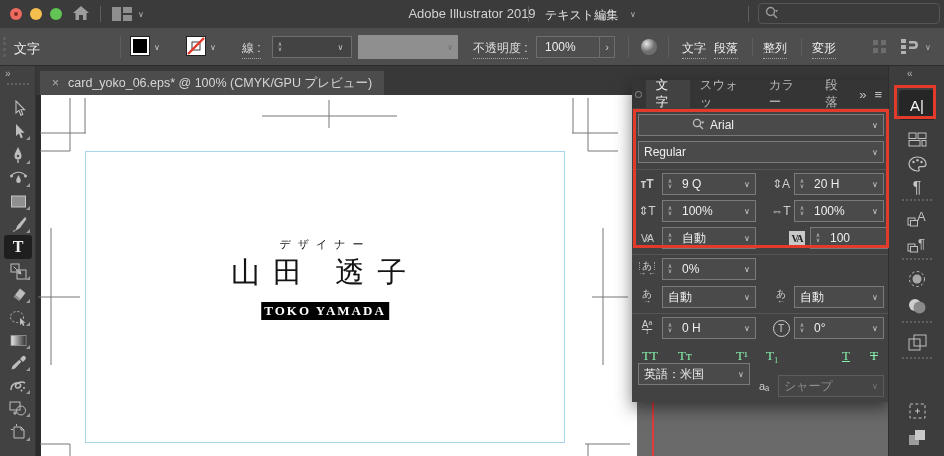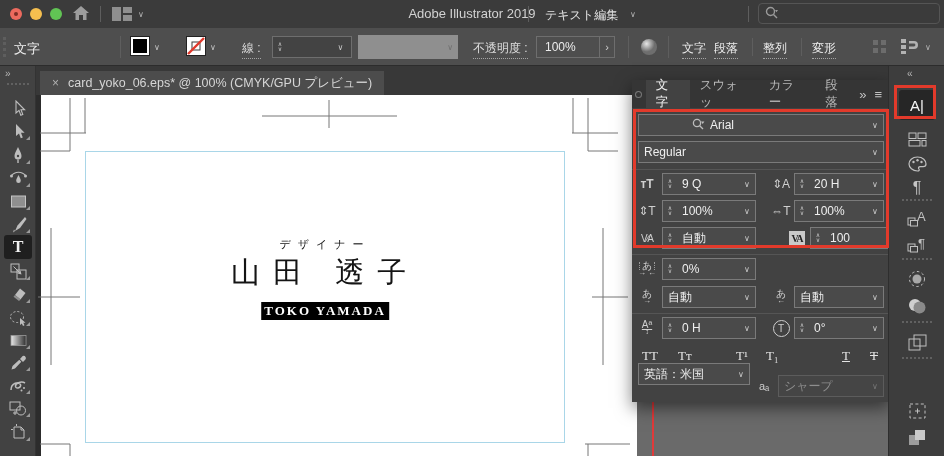--- a/index.html
+++ b/index.html
@@ -70,21 +70,21 @@
   .picon{position:absolute;width:26px;color:#cfcfcf;font-size:12px;display:flex;align-items:center;justify-content:center;height:22px;}
   .pfld{position:absolute;display:flex;align-items:center;height:22px;background:#4a4a4a;border:1px solid #7a7a7a;box-sizing:border-box;color:#efefef;}
   .pfld .v{flex:1;padding-left:5px;font-size:12px;white-space:nowrap;}
   .pfld.dis{border-color:#5c5c5c;color:#8e8e8e;background:#454545;}
   .pfld.dis .ddchev{color:#777;}
   .trk{background:#c9c9c9;color:#222;font-weight:bold;font-size:10px;padding:2px 2px;letter-spacing:-1px;}
   .krn{font-size:10px;letter-spacing:-1px;}
   .circT{width:15px;height:15px;border:1px solid #cfcfcf;border-radius:50%;display:flex;align-items:center;justify-content:center;font-size:10px;color:#cfcfcf;}
   .stk{display:flex;flex-direction:column;align-items:center;line-height:8px;font-size:10px;}
   .stk .sm{font-size:8px;line-height:6px;}
-  .stybtn{position:absolute;top:0;color:#e5e5e5;font-size:13px;font-family:"Liberation Serif",serif;}
+  .stybtn{position:absolute;top:0;color:#86efac;font-size:13px;font-family:"Liberation Serif",serif;}
   .u{text-decoration:underline;}
   .lt{text-decoration:line-through;}
 
   
   #dock{position:absolute;left:888px;top:66px;width:56px;height:390px;background:#3d3d3d;border-left:1px solid #2e2e2e;box-sizing:border-box;}
   #dock-collapse{position:absolute;left:18px;top:2px;color:#b5b5b5;font-size:10px;}
   .tile{position:absolute;left:10px;width:36px;height:26px;display:flex;align-items:center;justify-content:center;color:#c6c6c6;}
   .tile.active{background:#262626;border-radius:3px;height:30px;color:#f5f5f5;font-size:15px;}
   #dock .grip{left:13px;width:30px;}
 

